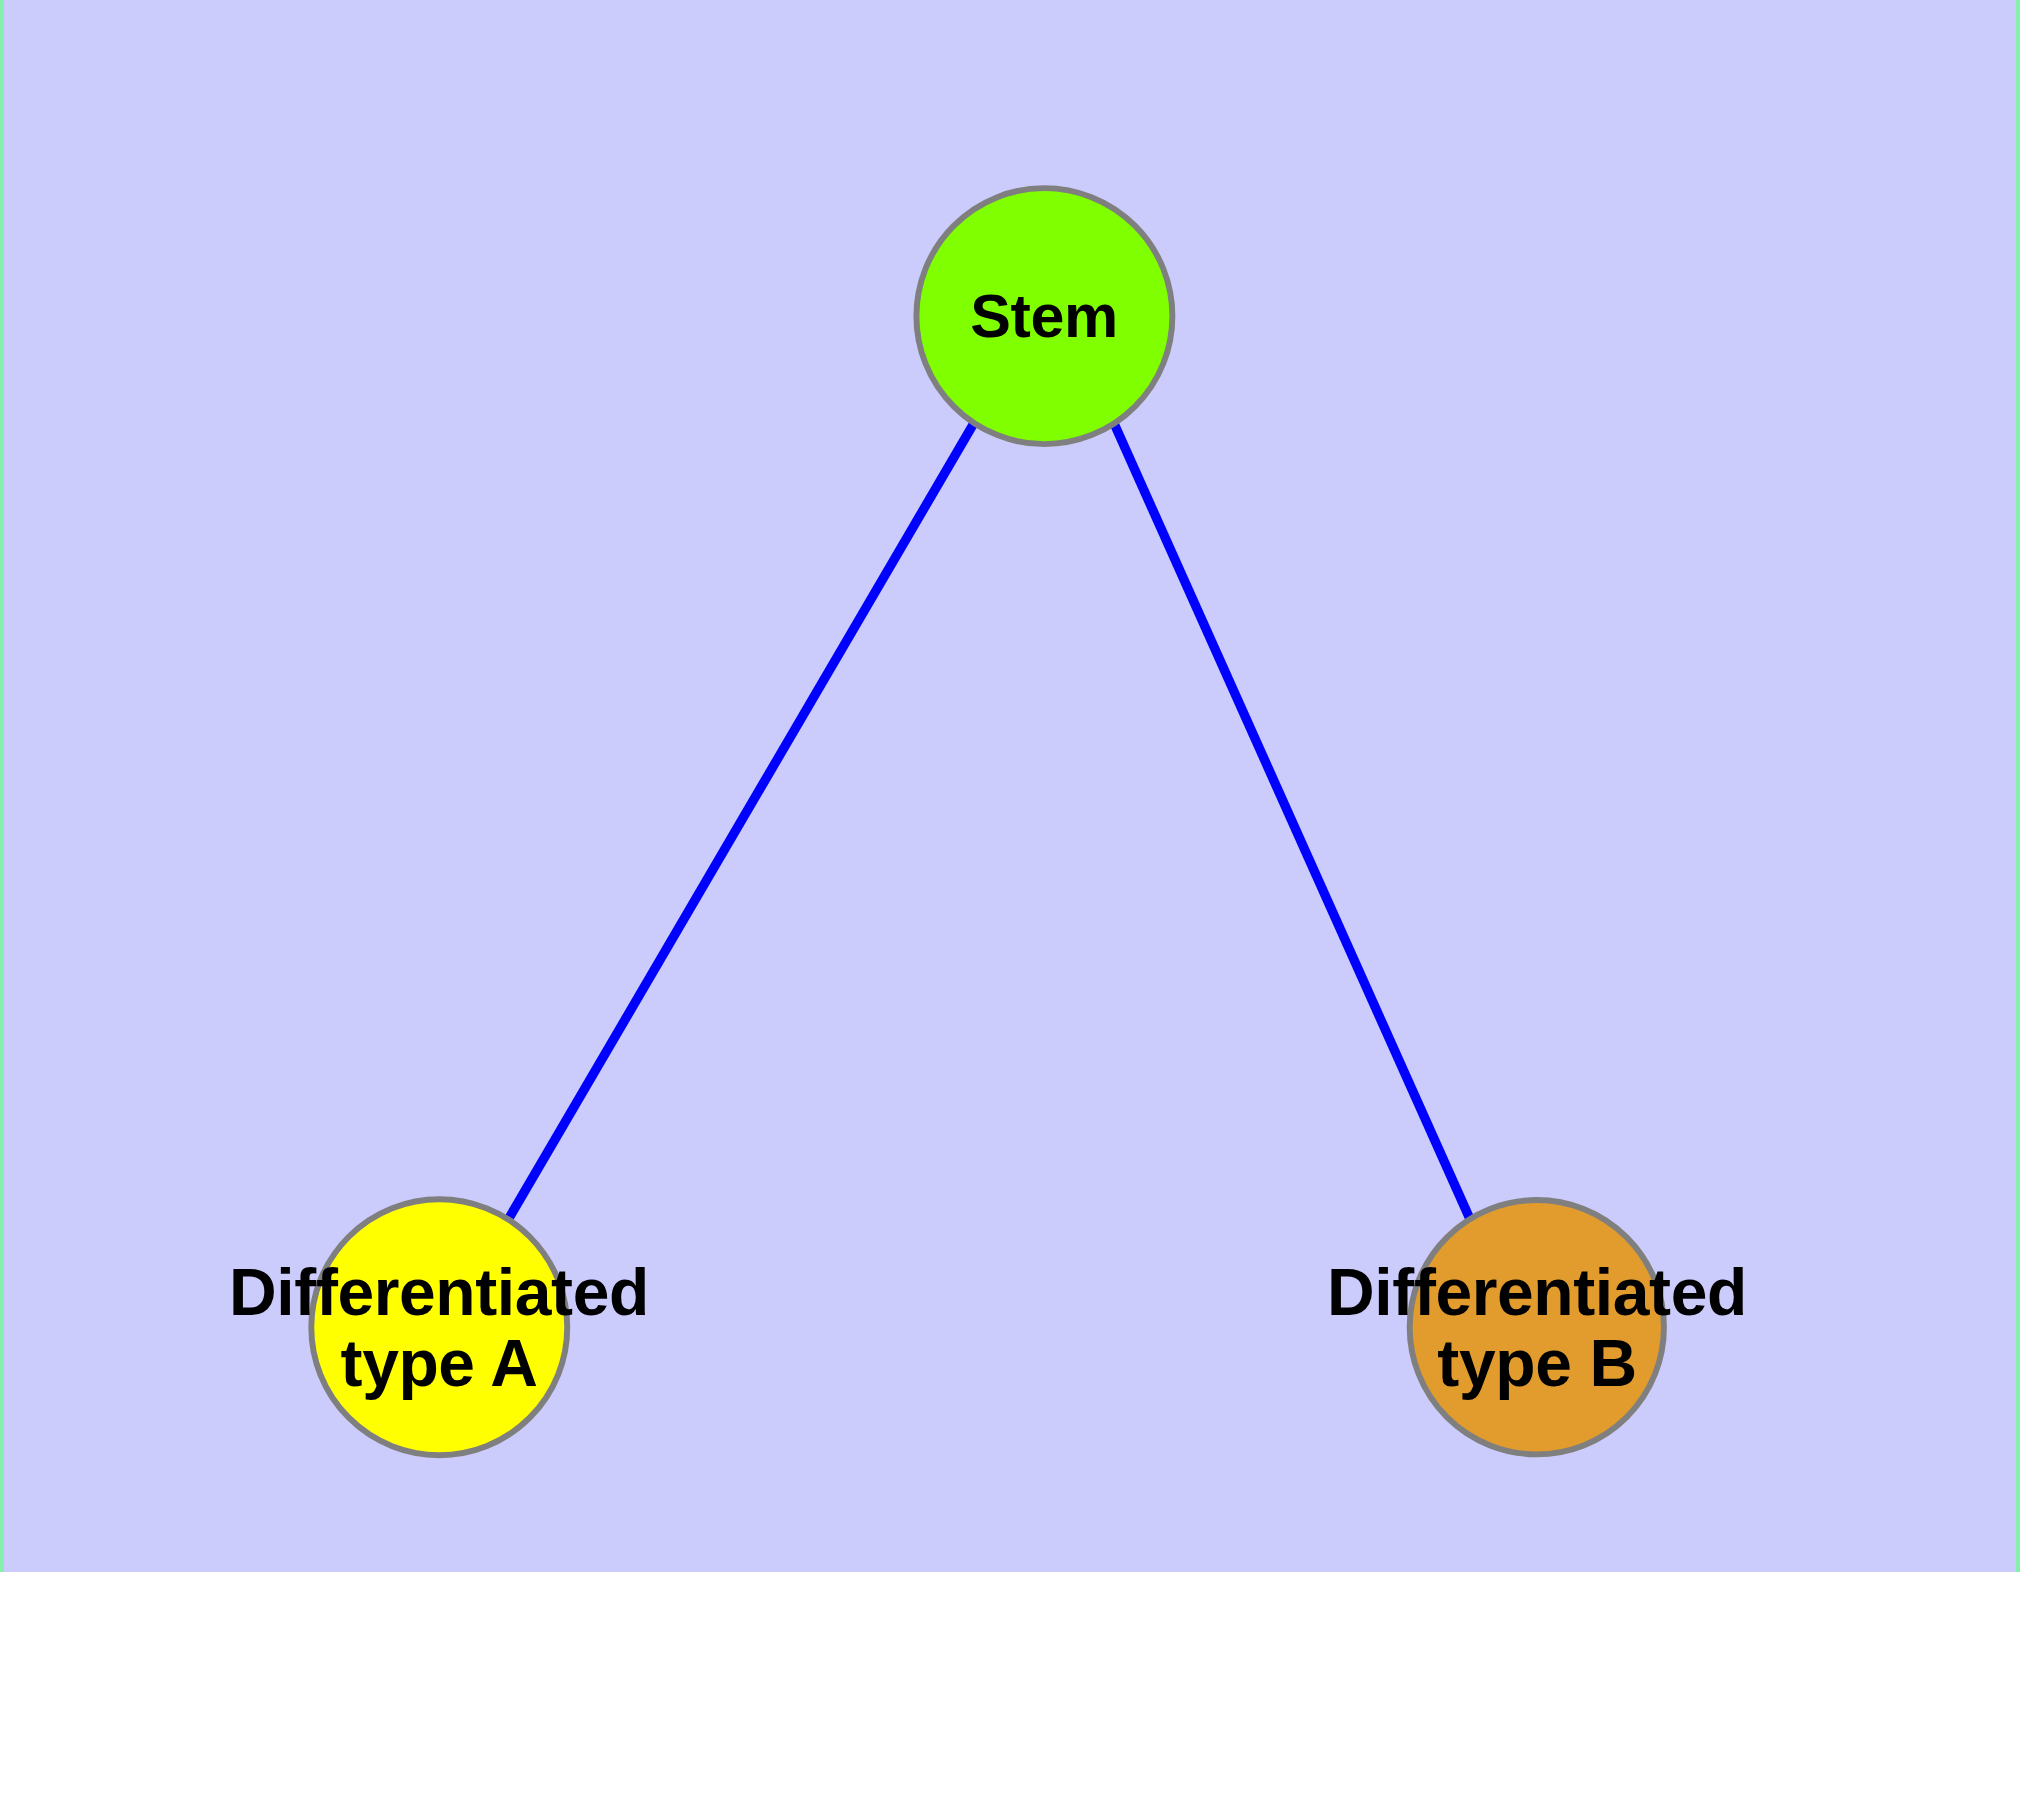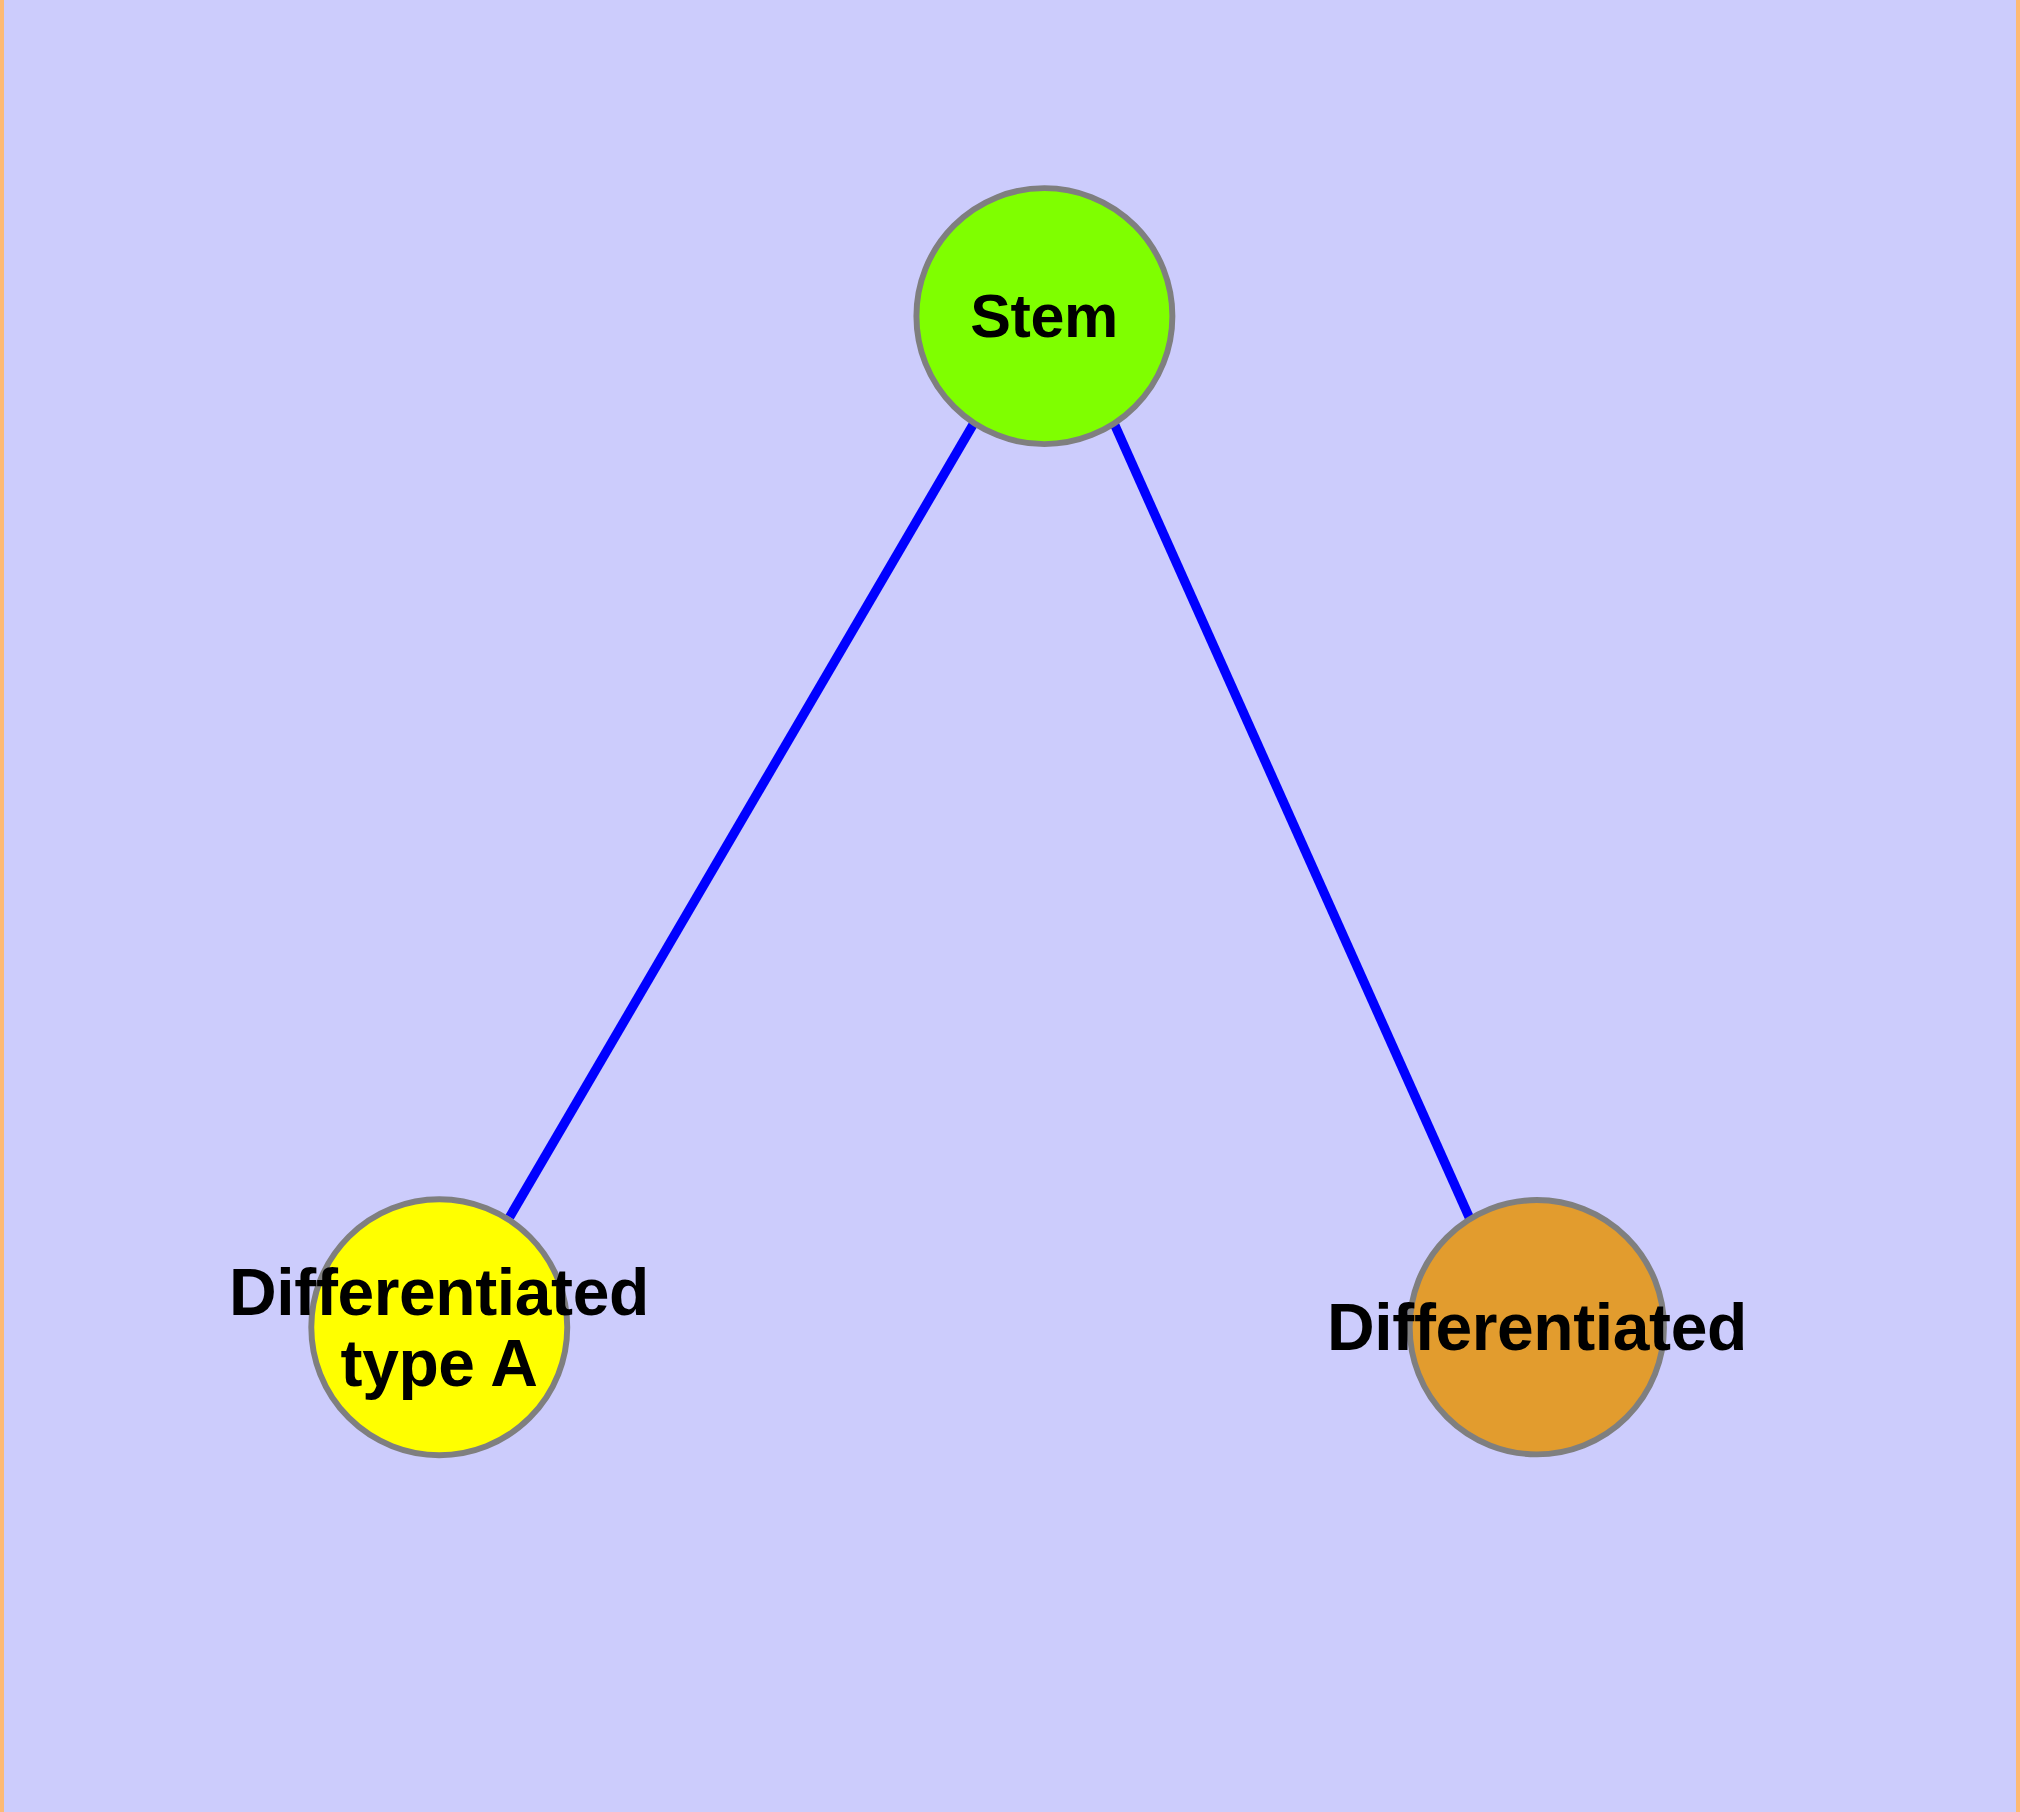--- a/index.html
+++ b/index.html
@@ -65,37 +65,37 @@
   }
   #label-diff-b {
     left: 1537px;
     top: 1328px;
     font-size: 66px;
   }
 </style>
 </head>
 <body>
 
-<div id="canvas" style="width: 2021px; height: 1812px; background: #fdba74;">
+<div id="canvas" style="width: 2021px; height: 1572px; background: #86efac;">
 
   <div id="plot-area" style="background: rgb(204, 204, 252);"></div>
 
   <svg id="graph-svg" viewBox="0 0 2384 2138">
 
     <g>
       <line class="edge-line" x1="1149" y1="499" x2="601" y2="1436" stroke="#0000ff" stroke-width="11"></line>
       <line class="edge-line" x1="1313" y1="497" x2="1734" y2="1438" stroke="#0000ff" stroke-width="11"></line>
     </g>
     <g>
       <circle class="node-circle" cx="1232" cy="373" r="151" fill="#7fff00" stroke="#7f7f7f"></circle>
       <circle class="node-circle" cx="518" cy="1566" r="151" fill="#ffff00" stroke="#7f7f7f"></circle>
       <circle class="node-circle" cx="1813" cy="1566" r="150" fill="#e29c2e" stroke="#7f7f7f"></circle>
     </g>
   </svg>
 
   <div class="node-label" id="label-stem" style="left: 1044px; top: 317px;"><span>Stem</span></div>
 
   <div class="node-label" id="label-diff-a" style="left: 439px; top: 1328px;"><span>Differentiated</span><br><span>type A</span></div>
 
-  <div class="node-label" id="label-diff-b" style="left: 1537px; top: 1328px;"><span>Differentiated</span><br></div>
+  <div class="node-label" id="label-diff-b" style="left: 1537px; top: 1328px;"><span>Differentiated</span><br><span>type B</span></div>
 
 </div>
 
 
 </body></html>

